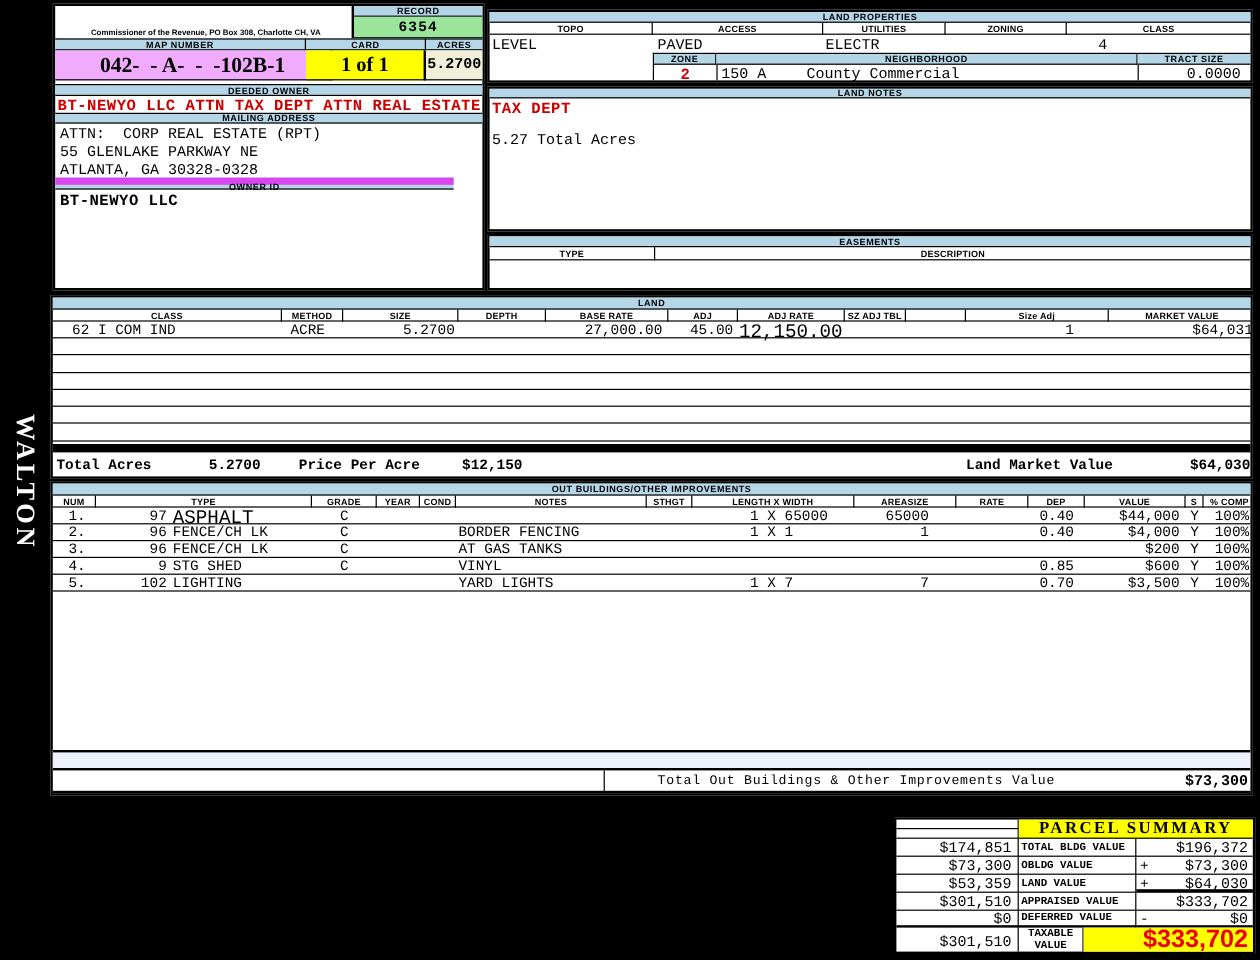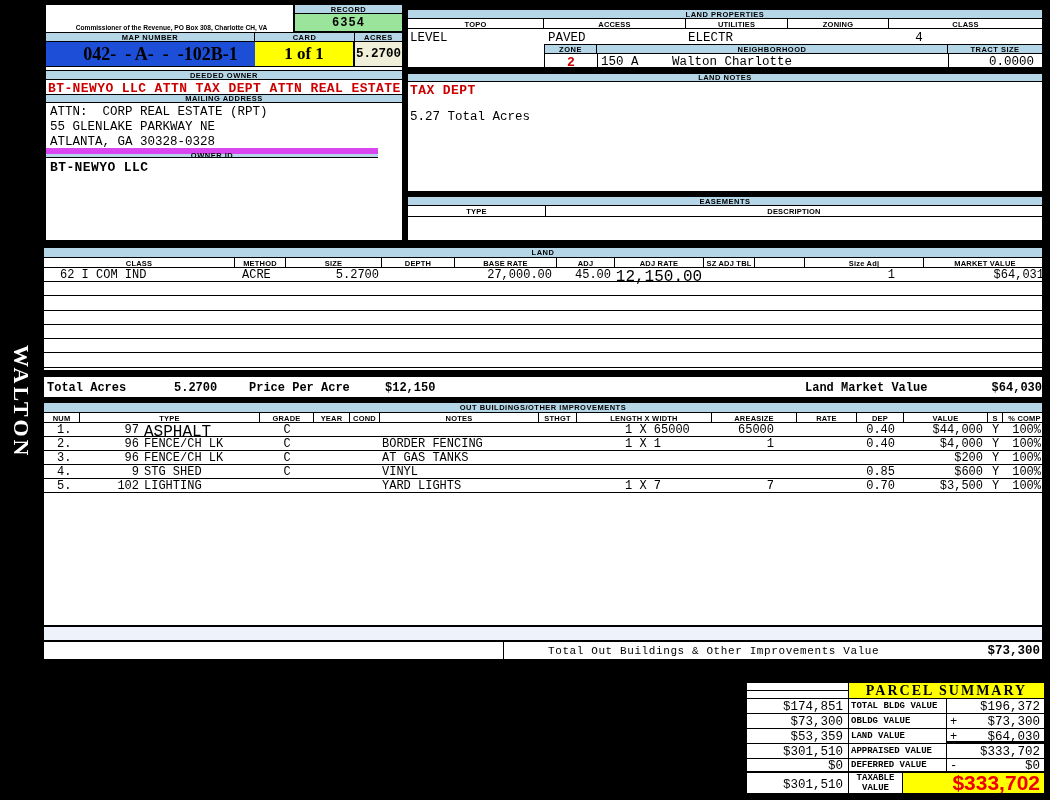--- a/index.html
+++ b/index.html
@@ -30,21 +30,21 @@
   <div class="box" style="left:44px;top:3px;width:360px;height:239px;">
     <div class="abs" style="left:1px;top:19px;width:249px;text-align:center;font:bold 6.6px 'Liberation Sans',sans-serif;">Commissioner of the Revenue, PO Box 308, Charlotte CH, VA</div>
     <div class="abs" style="left:247px;top:0;width:0;height:27px;border-left:2px solid #000;"></div>
     <div class="band" style="left:249px;top:0;width:107px;height:9px;">RECORD</div>
     <div class="abs" style="left:249px;top:9px;width:107px;height:18px;background:#9be49b;border-bottom:1px solid #000;box-sizing:border-box;display:flex;align-items:center;justify-content:center;">
       <span class="vb" style="position:static;font-size:12px;letter-spacing:1px;">6354</span>
     </div>
     <div class="band" style="left:0px;top:27px;width:209px;height:10px;border-right:1px solid #000;border-top:1px solid #000;">MAP NUMBER</div>
     <div class="band" style="left:209px;top:27px;width:100px;height:10px;border-right:1px solid #000;border-top:1px solid #000;">CARD</div>
     <div class="band" style="left:309px;top:27px;width:47px;height:10px;border-top:1px solid #000;">ACRES</div>
-    <div class="abs" style="left:0;top:37px;width:231px;height:25px;background:#1d4ed8;border-right:2px solid #000;border-bottom:1px solid #000;box-sizing:border-box;display:flex;align-items:center;justify-content:center;">
+    <div class="abs" style="left:0;top:37px;width:231px;height:25px;background:#f0abfc;border-right:2px solid #000;border-bottom:1px solid #000;box-sizing:border-box;display:flex;align-items:center;justify-content:center;">
       <span style="font:600 18px 'Liberation Serif',serif;white-space:pre;">042-  - A-  -  -102B-1</span>
     </div>
     <div class="abs" style="left:209px;top:37px;width:100px;height:25px;background:#ffff00;border-right:2px solid #000;border-bottom:1px solid #000;box-sizing:border-box;display:flex;align-items:center;justify-content:center;">
       <span style="font:600 17px 'Liberation Serif',serif;">1 of 1</span>
     </div>
     <div class="abs" style="left:309px;top:37px;width:47px;height:25px;background:#efefda;border-bottom:1px solid #000;box-sizing:border-box;display:flex;align-items:center;justify-content:center;">
       <span style="font:bold 12.5px 'Liberation Mono',monospace;">5.2700</span>
     </div>
     <div class="band" style="left:0;top:65px;width:356px;height:10px;border-top:1px solid #000;">DEEDED OWNER</div>
     <div class="vb red" style="left:2px;top:76px;font-size:13px;letter-spacing:.4px;">BT-NEWYO LLC ATTN TAX DEPT ATTN REAL ESTATE</div>
@@ -68,21 +68,21 @@
     <div class="v" style="left:2px;top:21px;">LEVEL</div>
     <div class="v" style="left:140px;top:21px;">PAVED</div>
     <div class="v" style="left:280px;top:21px;">ELECTR</div>
     <div class="v c" style="left:481px;top:21px;width:60px;">4</div>
     <div class="abs" style="left:136px;top:34px;width:498px;height:23px;border-left:1px solid #000;border-top:1px solid #000;box-sizing:border-box;">
       <div class="band" style="left:0;top:0;width:52px;height:9px;border-right:1px solid #000;">ZONE</div>
       <div class="band" style="left:52px;top:0;width:351px;height:9px;border-right:1px solid #000;">NEIGHBORHOOD</div>
       <div class="band" style="left:403px;top:0;width:94px;height:9px;">TRACT SIZE</div>
       <div class="vb red c" style="left:0;top:10px;width:52px;font-size:13px;">2</div>
       <div class="v" style="left:56px;top:10px;">150 A</div>
-      <div class="v" style="left:127px;top:10px;">Walton Charlotte</div>
+      <div class="v" style="left:127px;top:10px;">County Commercial</div>
       <div class="abs" style="left:52px;top:9px;width:0;height:13px;border-left:1px solid #000;"></div>
       <div class="abs" style="left:403px;top:9px;width:0;height:13px;border-left:1px solid #000;"></div>
       <div class="v r" style="left:403px;top:10px;width:86px;">0.0000</div>
     </div>
   </div>
 
   <div class="box" style="left:406px;top:72px;width:638px;height:121px;">
     <div class="band" style="left:0;top:0;width:634px;height:8px;">LAND NOTES</div>
     <div class="vb red" style="left:2px;top:9px;font-size:13px;letter-spacing:.4px;">TAX DEPT</div>
     <div class="v" style="left:2px;top:36px;">5.27 Total Acres</div>

